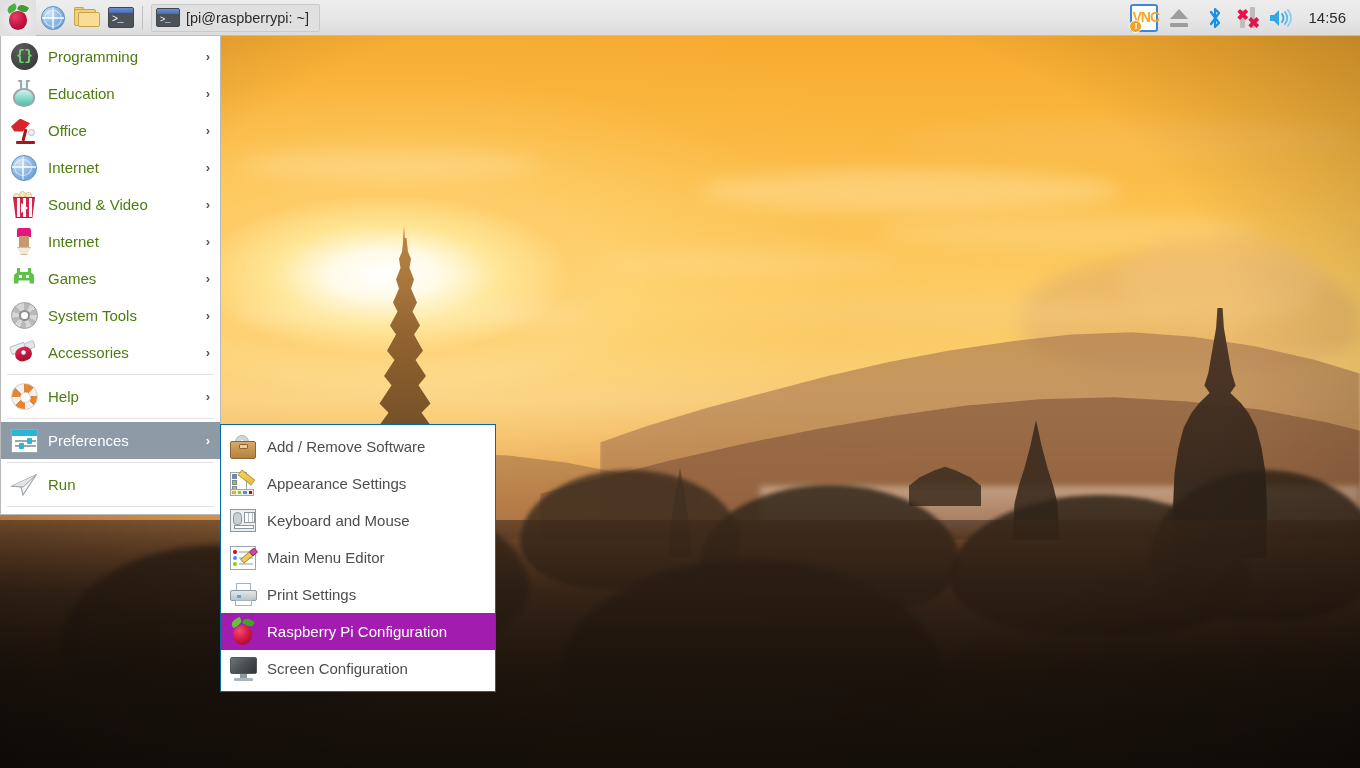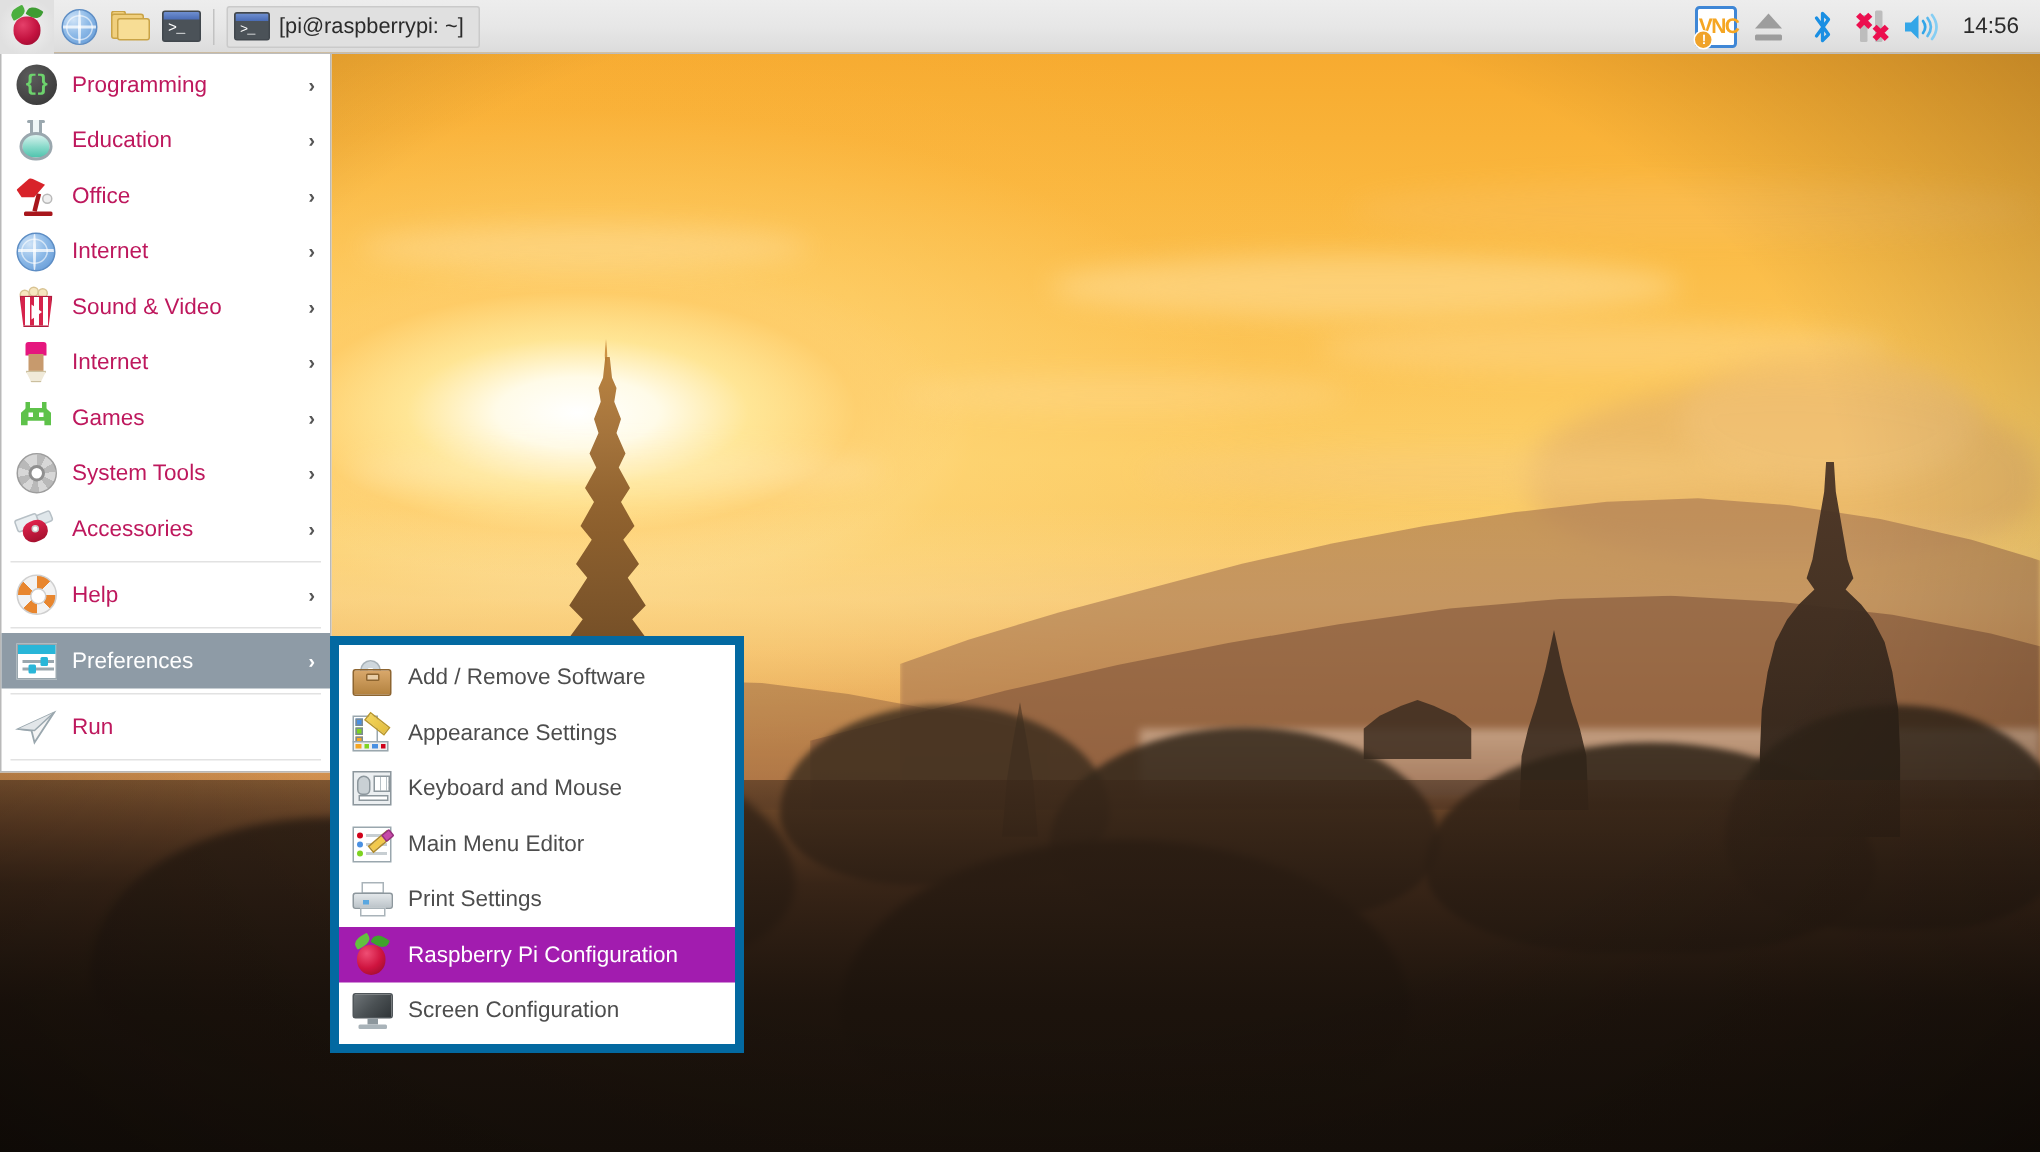--- a/index.html
+++ b/index.html
@@ -216,30 +216,30 @@
     position:absolute; left:0; top:36px; width:221px;
     background:#ffffff; border:1px solid #b9b9b9; border-top:none;
     z-index:60; padding:2px 0 4px 0;
   }
   .mi {
     display:flex; align-items:center; height:37px; padding:0 6px 0 8px;
     cursor:pointer; position:relative;
   }
   .mi.sel { background:#8e9ba6; }
   .mi .mi-ico { width:30px; height:30px; flex:0 0 30px; display:flex; align-items:center; justify-content:center; }
-  .mi .mi-lbl { margin-left:9px; font-size:15px; color:#be185d; white-space:nowrap; }
+  .mi .mi-lbl { margin-left:9px; font-size:15px; color:#4d7c0f; white-space:nowrap; }
   .mi.sel .mi-lbl { color:#ffffff; }
   .mi .mi-arrow { margin-left:auto; font-size:13px; color:#555; font-weight:bold; padding-right:4px; }
   .mi.sel .mi-arrow { color:#fff; }
   .mi-sep { height:1px; background:#e2e2e2; margin:3px 6px; }
 
   
   #submenu {
     position:absolute; left:220px; top:424px; width:276px;
-    background:#ffffff; border:6px solid #0369a1; z-index:61; padding:3px 0 4px 0;
+    background:#ffffff; border:1px solid #0369a1; z-index:61; padding:3px 0 4px 0;
   }
   .si { display:flex; align-items:center; height:37px; padding:0 10px 0 8px; cursor:pointer; }
   .si.sel { background:#a21caf; }
   .si .si-ico { width:28px; height:28px; flex:0 0 28px; display:flex; align-items:center; justify-content:center; }
   .si .si-lbl { margin-left:10px; font-size:15px; color:#4d4d4d; white-space:nowrap; }
   .si.sel .si-lbl { color:#ffffff; }
 
   
   .ic-code { width:27px; height:27px; border-radius:50%;
     background:radial-gradient(circle at 35% 30%, #5c5c5c, #333); color:#6dd36d;

